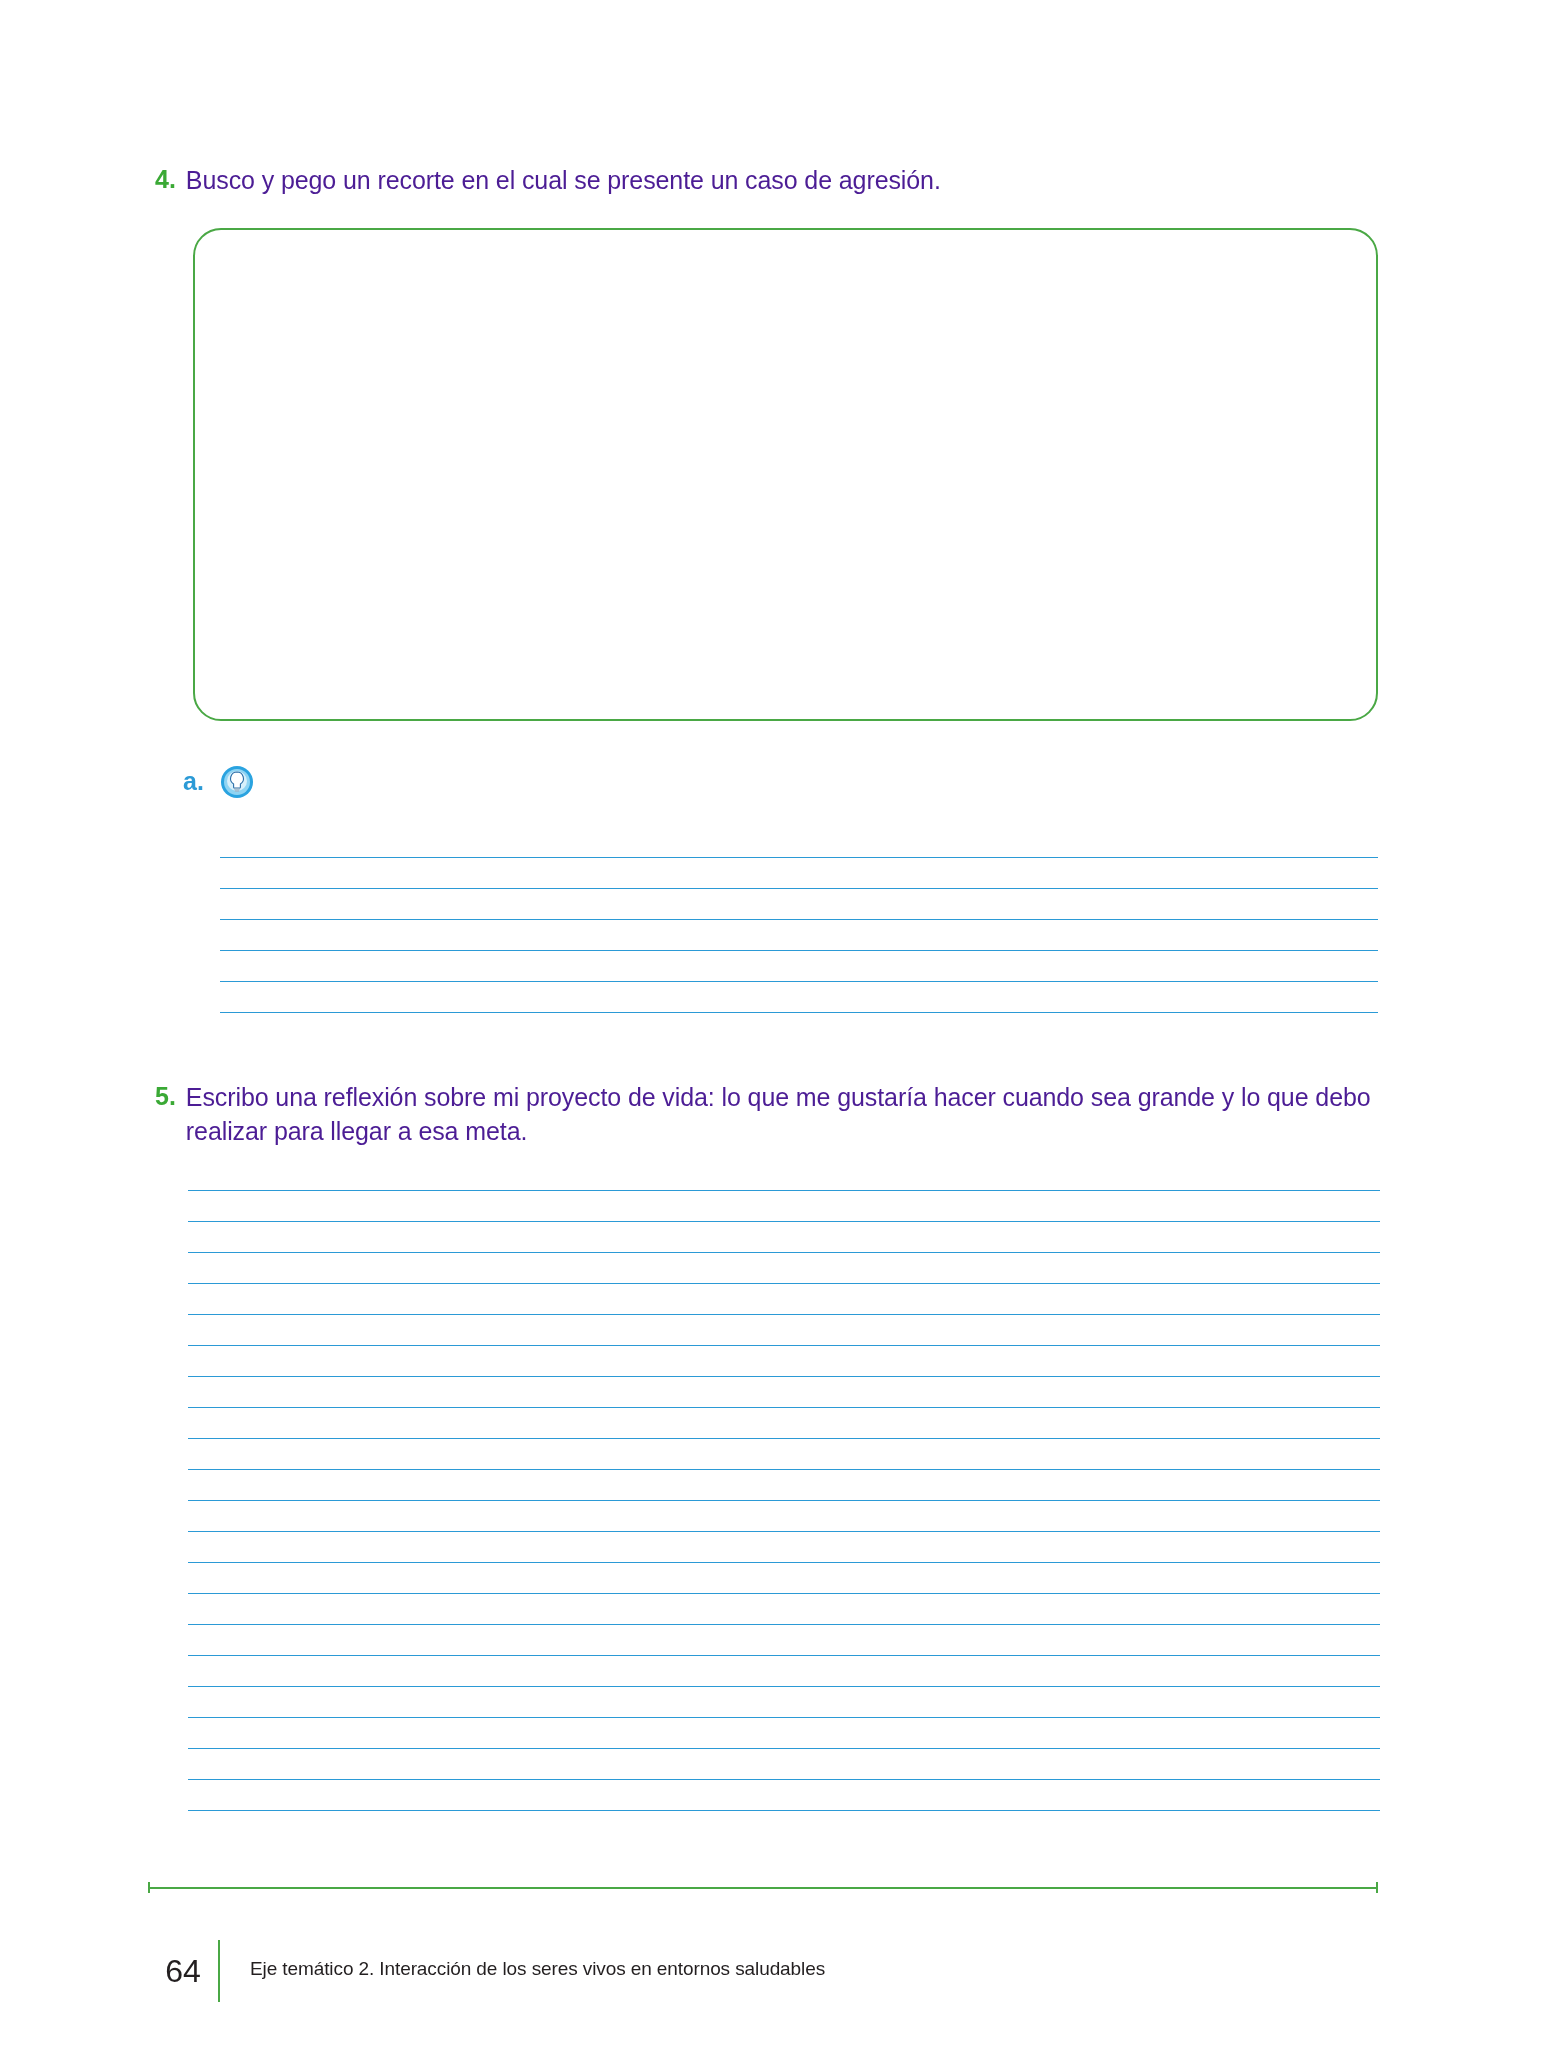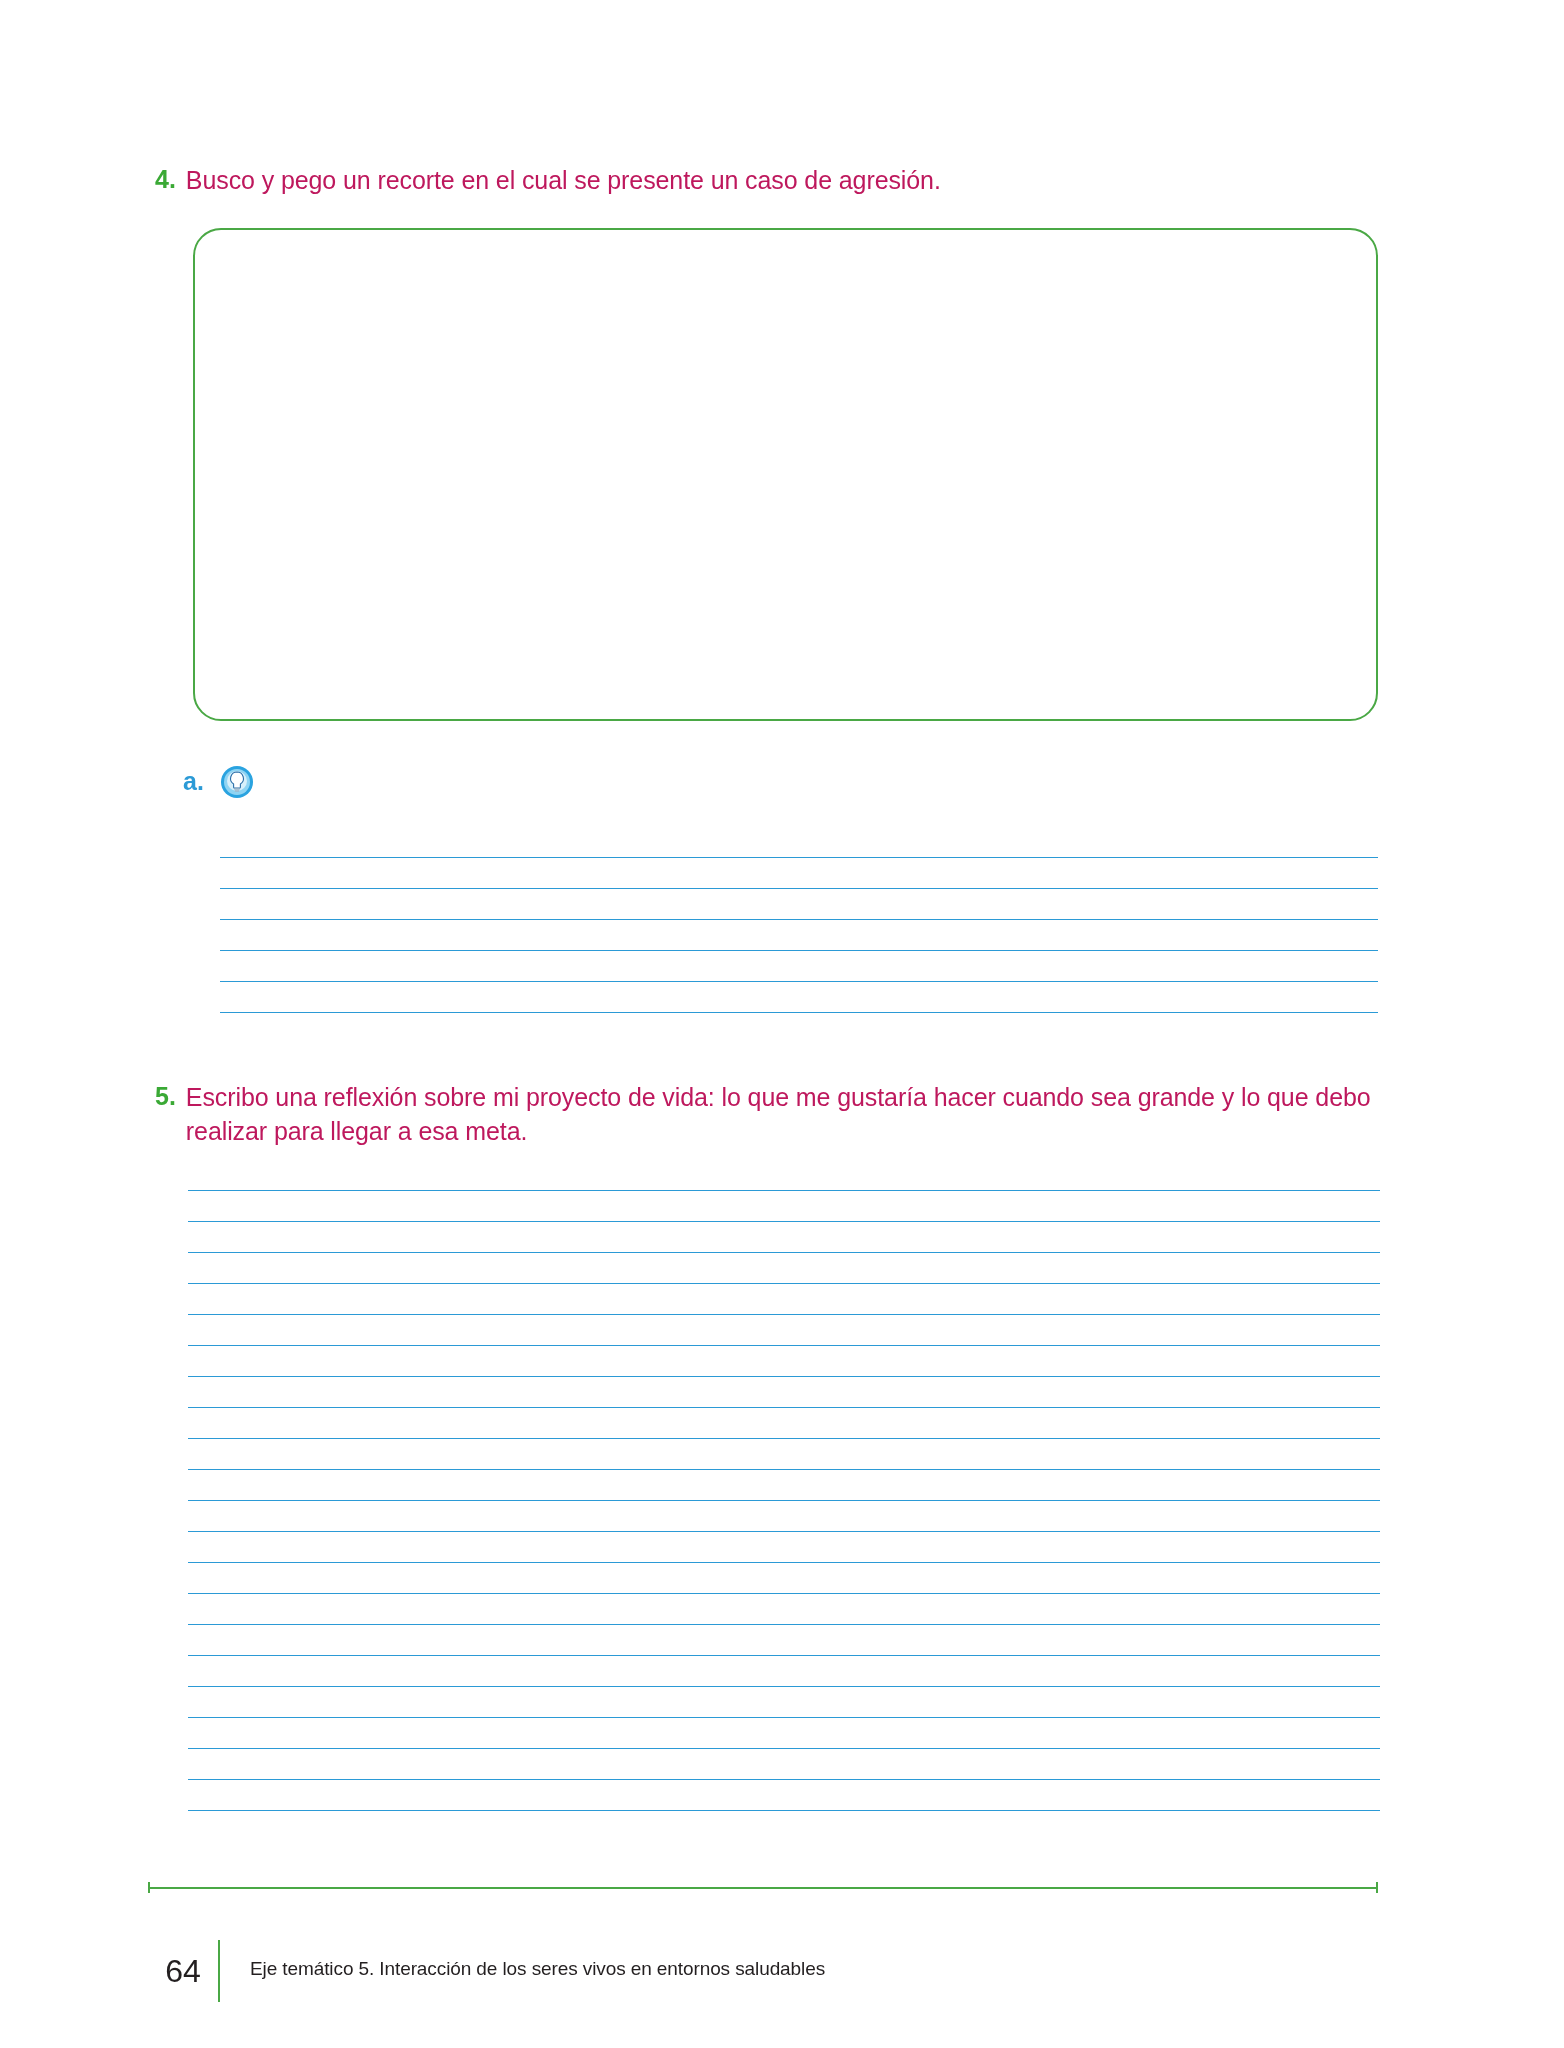--- a/index.html
+++ b/index.html
@@ -40,21 +40,21 @@
     color: #2b9ad6;
     font-weight: bold;
     font-size: 25px;
     line-height: 33px;
     flex: 0 0 auto;
     margin-right: 10px;
   }
   .qtext {
     font-size: 25px;
     line-height: 34px;
-    color: #be185d;
+    color: #4c1d95;
     letter-spacing: -0.1px;
   }
 
   
   .paste-box {
     position: absolute;
     left: 193px;
     top: 228px;
     width: 1185px;
     height: 493px;
@@ -189,15 +189,15 @@
     <div class="rule" style="margin-bottom:30px;"></div>
     <div class="rule" style="margin-bottom:30px;"></div>
     <div class="rule" style="margin-bottom:30px;"></div>
     <div class="rule"></div>
   </div>
 
   <div class="footer-rule"></div>
   <div class="page-number-box">
     <span class="page-number">64</span>
   </div>
-  <div class="footer-text">Eje temático 5. Interacción de los seres vivos en entornos saludables</div>
+  <div class="footer-text">Eje temático 2. Interacción de los seres vivos en entornos saludables</div>
 
 </div>
 
 </body></html>

